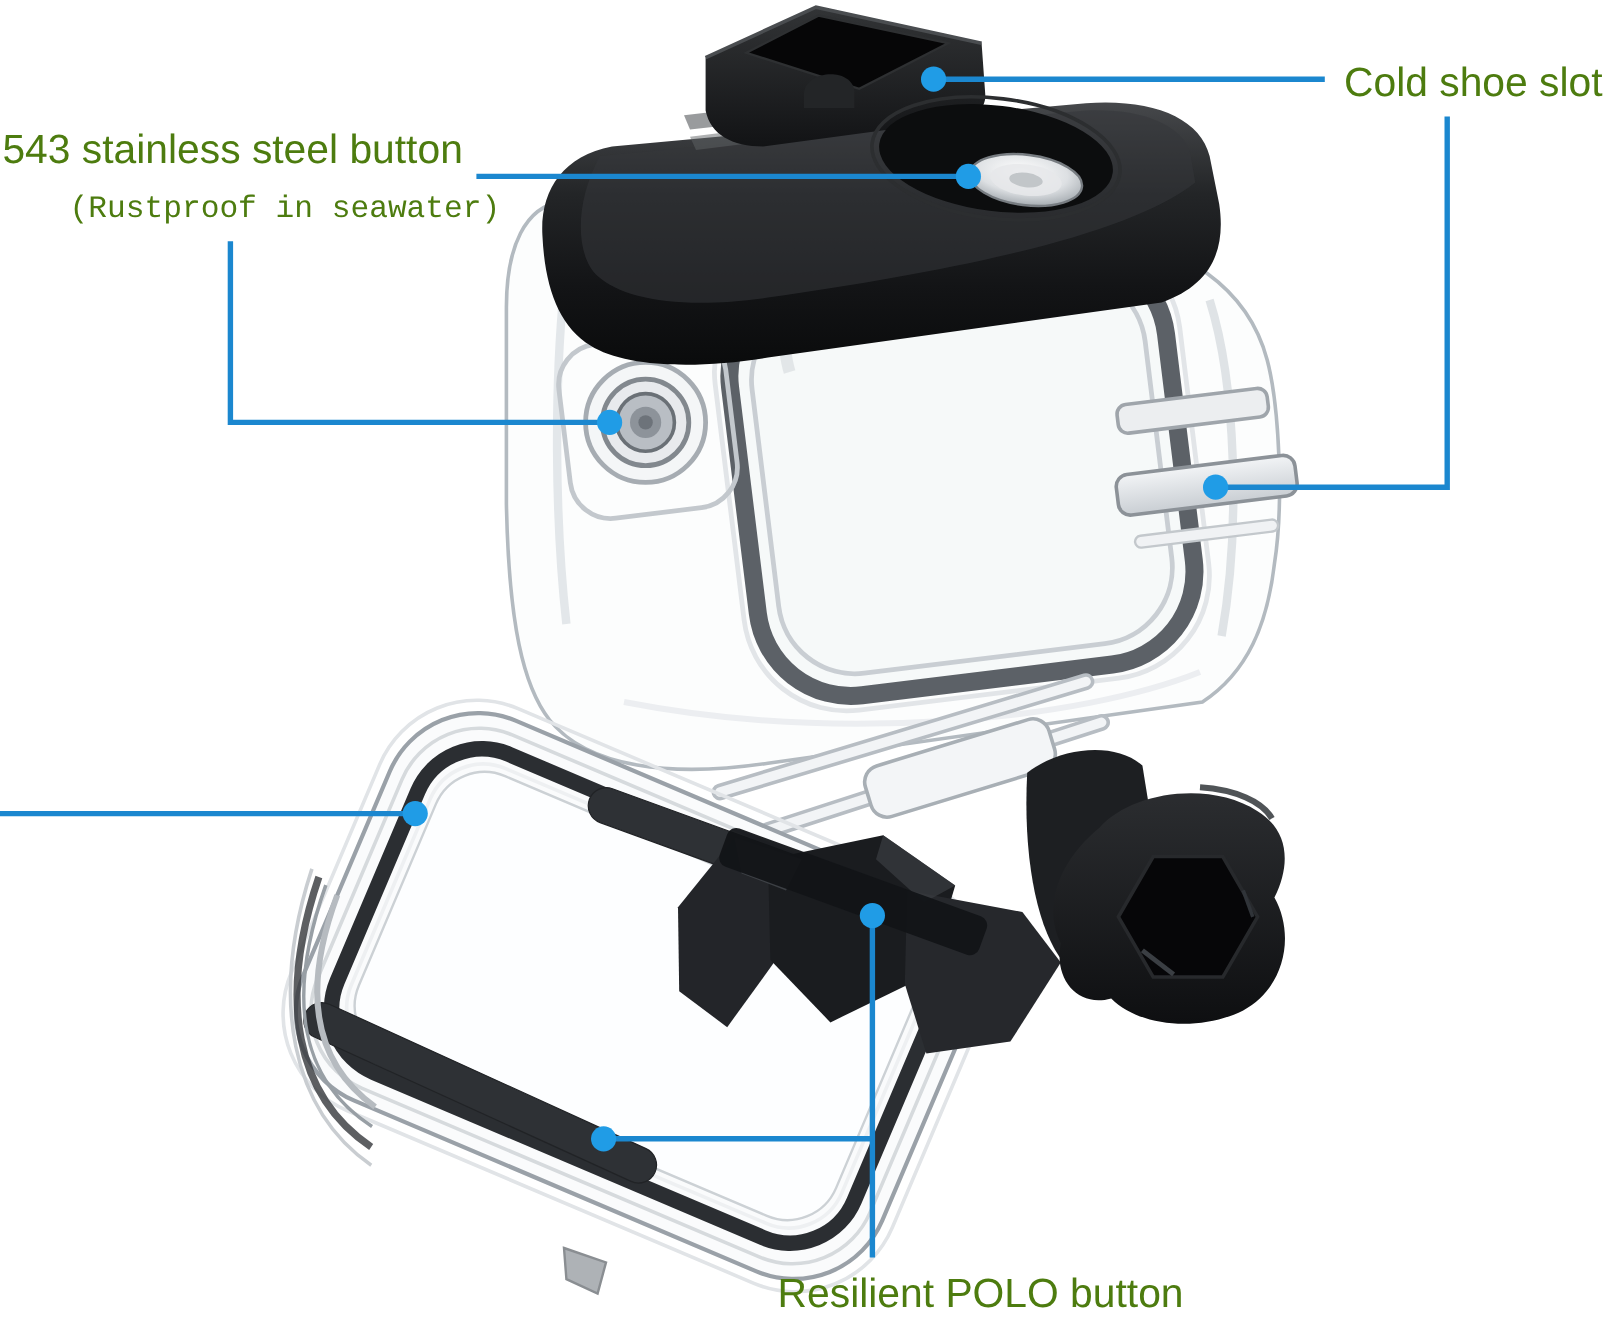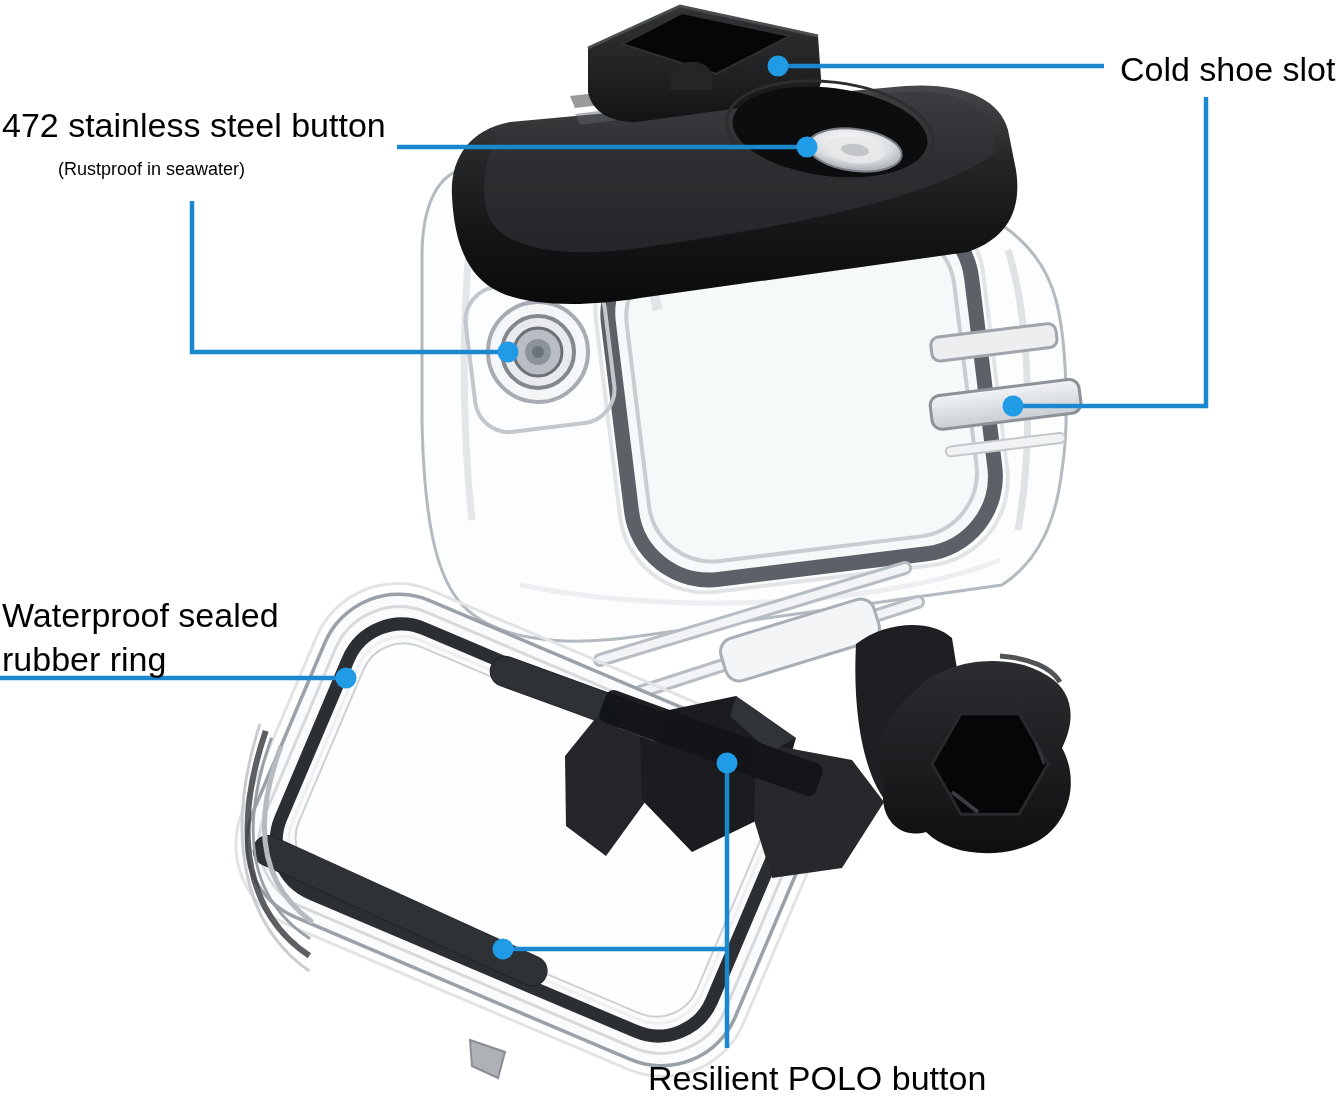--- a/index.html
+++ b/index.html
@@ -6,26 +6,26 @@
   .stage{
     position:relative;
     width:1340px;height:1104px;
     background:#ffffff;
     font-family:"Liberation Sans", sans-serif;
     overflow:hidden;
   }
   .stage svg{position:absolute;left:0;top:0;}
   .label{
     position:absolute;
-    color:#000000;
+    color:#4d7c0f;
     font-size:34px;
     line-height:1.18;
     white-space:nowrap;
   }
-  .label.sub{font-size:18px;}
+  .label.sub{font-size:26px;font-family:Liberation Mono, monospace;}
   .label .line{display:block;}
   #label-rubber-ring{line-height:44px;}
 </style>
 </head>
 <body>
 
 <div class="stage">
 
 <svg width="1340" height="1104" viewBox="0 0 1340 1104">
   <defs>
@@ -191,26 +191,22 @@
     <circle cx="807" cy="147" r="10.5"></circle>
     <circle cx="508" cy="352" r="10.5"></circle>
     <circle cx="778" cy="66" r="10.5"></circle>
     <circle cx="1013" cy="406" r="10.5"></circle>
     <circle cx="346" cy="678" r="10.5"></circle>
     <circle cx="727" cy="763" r="10.5"></circle>
     <circle cx="503" cy="949" r="10.5"></circle>
   </g>
 </svg>
 
-<div class="label" id="label-steel-button" style="left:2px;top:105px;">472 stainless steel button</div>
+<div class="label" id="label-steel-button" style="left:2px;top:105px;">543 stainless steel button</div>
 
 <div class="label sub" id="label-steel-button-sub" style="left:58px;top:159px;">(Rustproof in seawater)</div>
 
 <div class="label" id="label-cold-shoe" style="left:1120px;top:49px;">Cold shoe slot</div>
 
-<div class="label" id="label-rubber-ring" style="left:2px;top:593px;">
-  <span class="line">Waterproof sealed</span>
-  <span class="line">rubber ring</span>
+
+<div class="label" id="label-sponge" style="left:648px;top:1058px;">Resilient POLO button</div>
+
 </div>
 
-<div class="label" id="label-sponge" style="left:648px;top:1058px;">Resilient POLO button</div>
-
-</div>
-
 </body></html>

